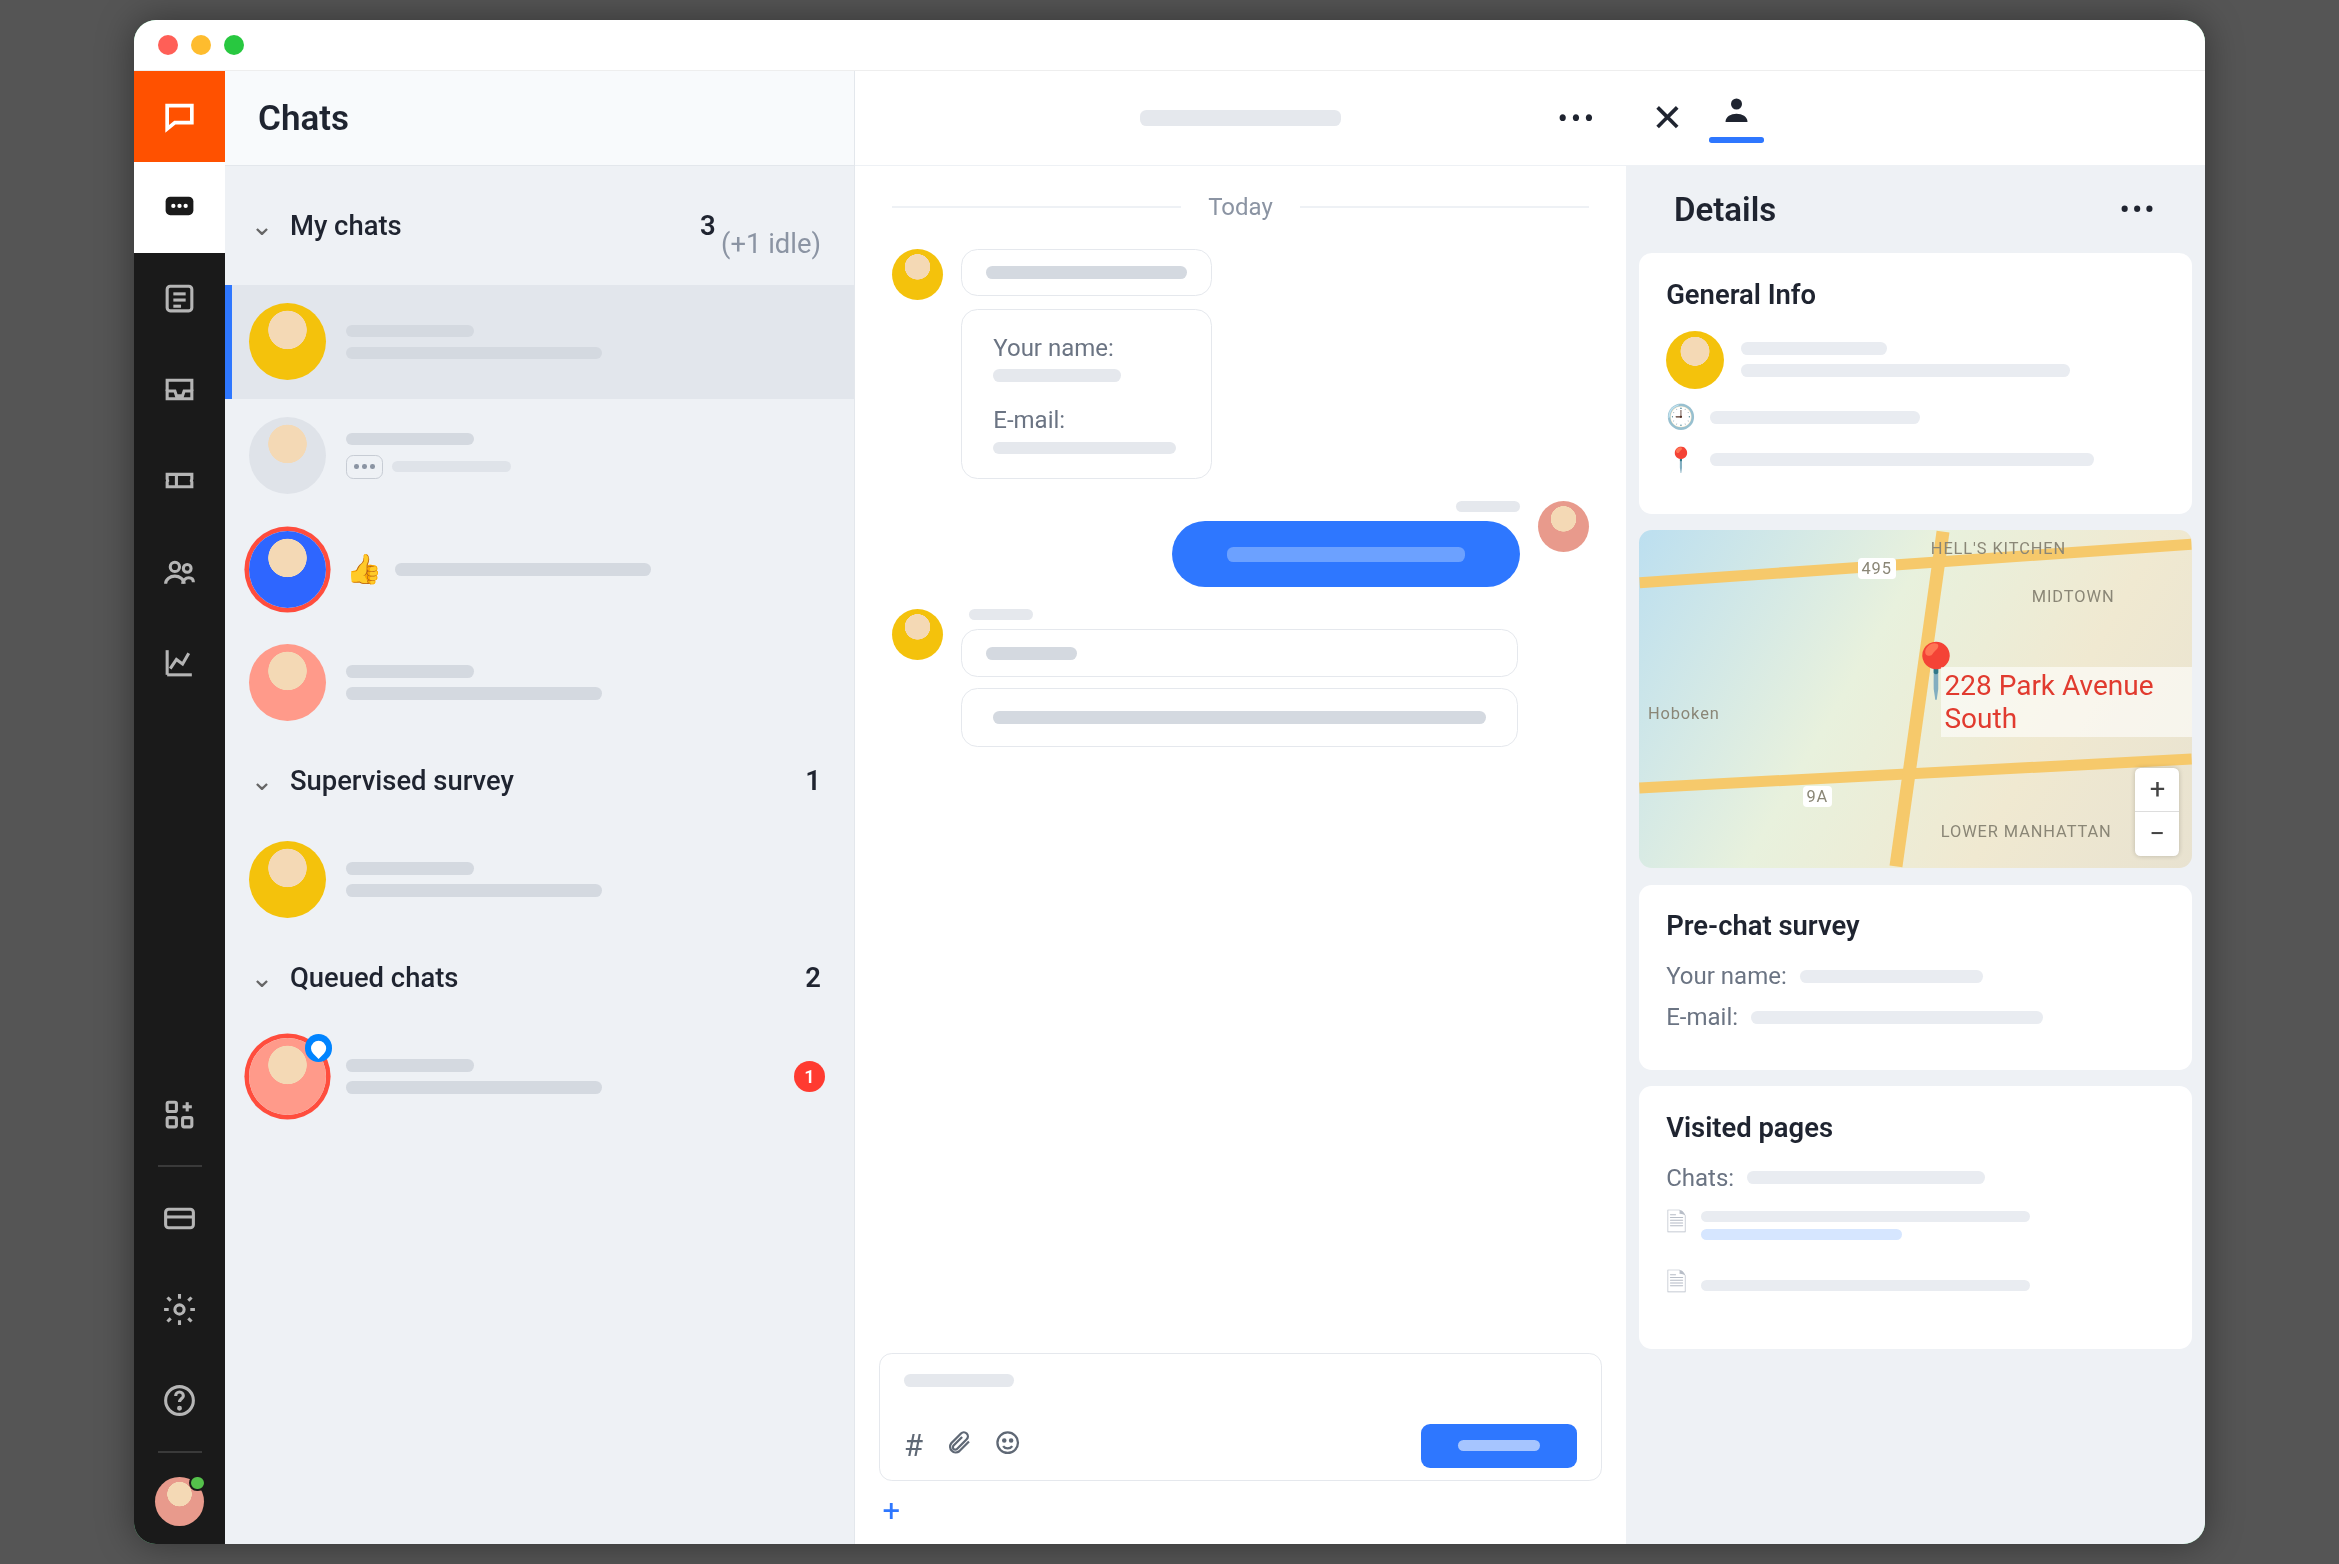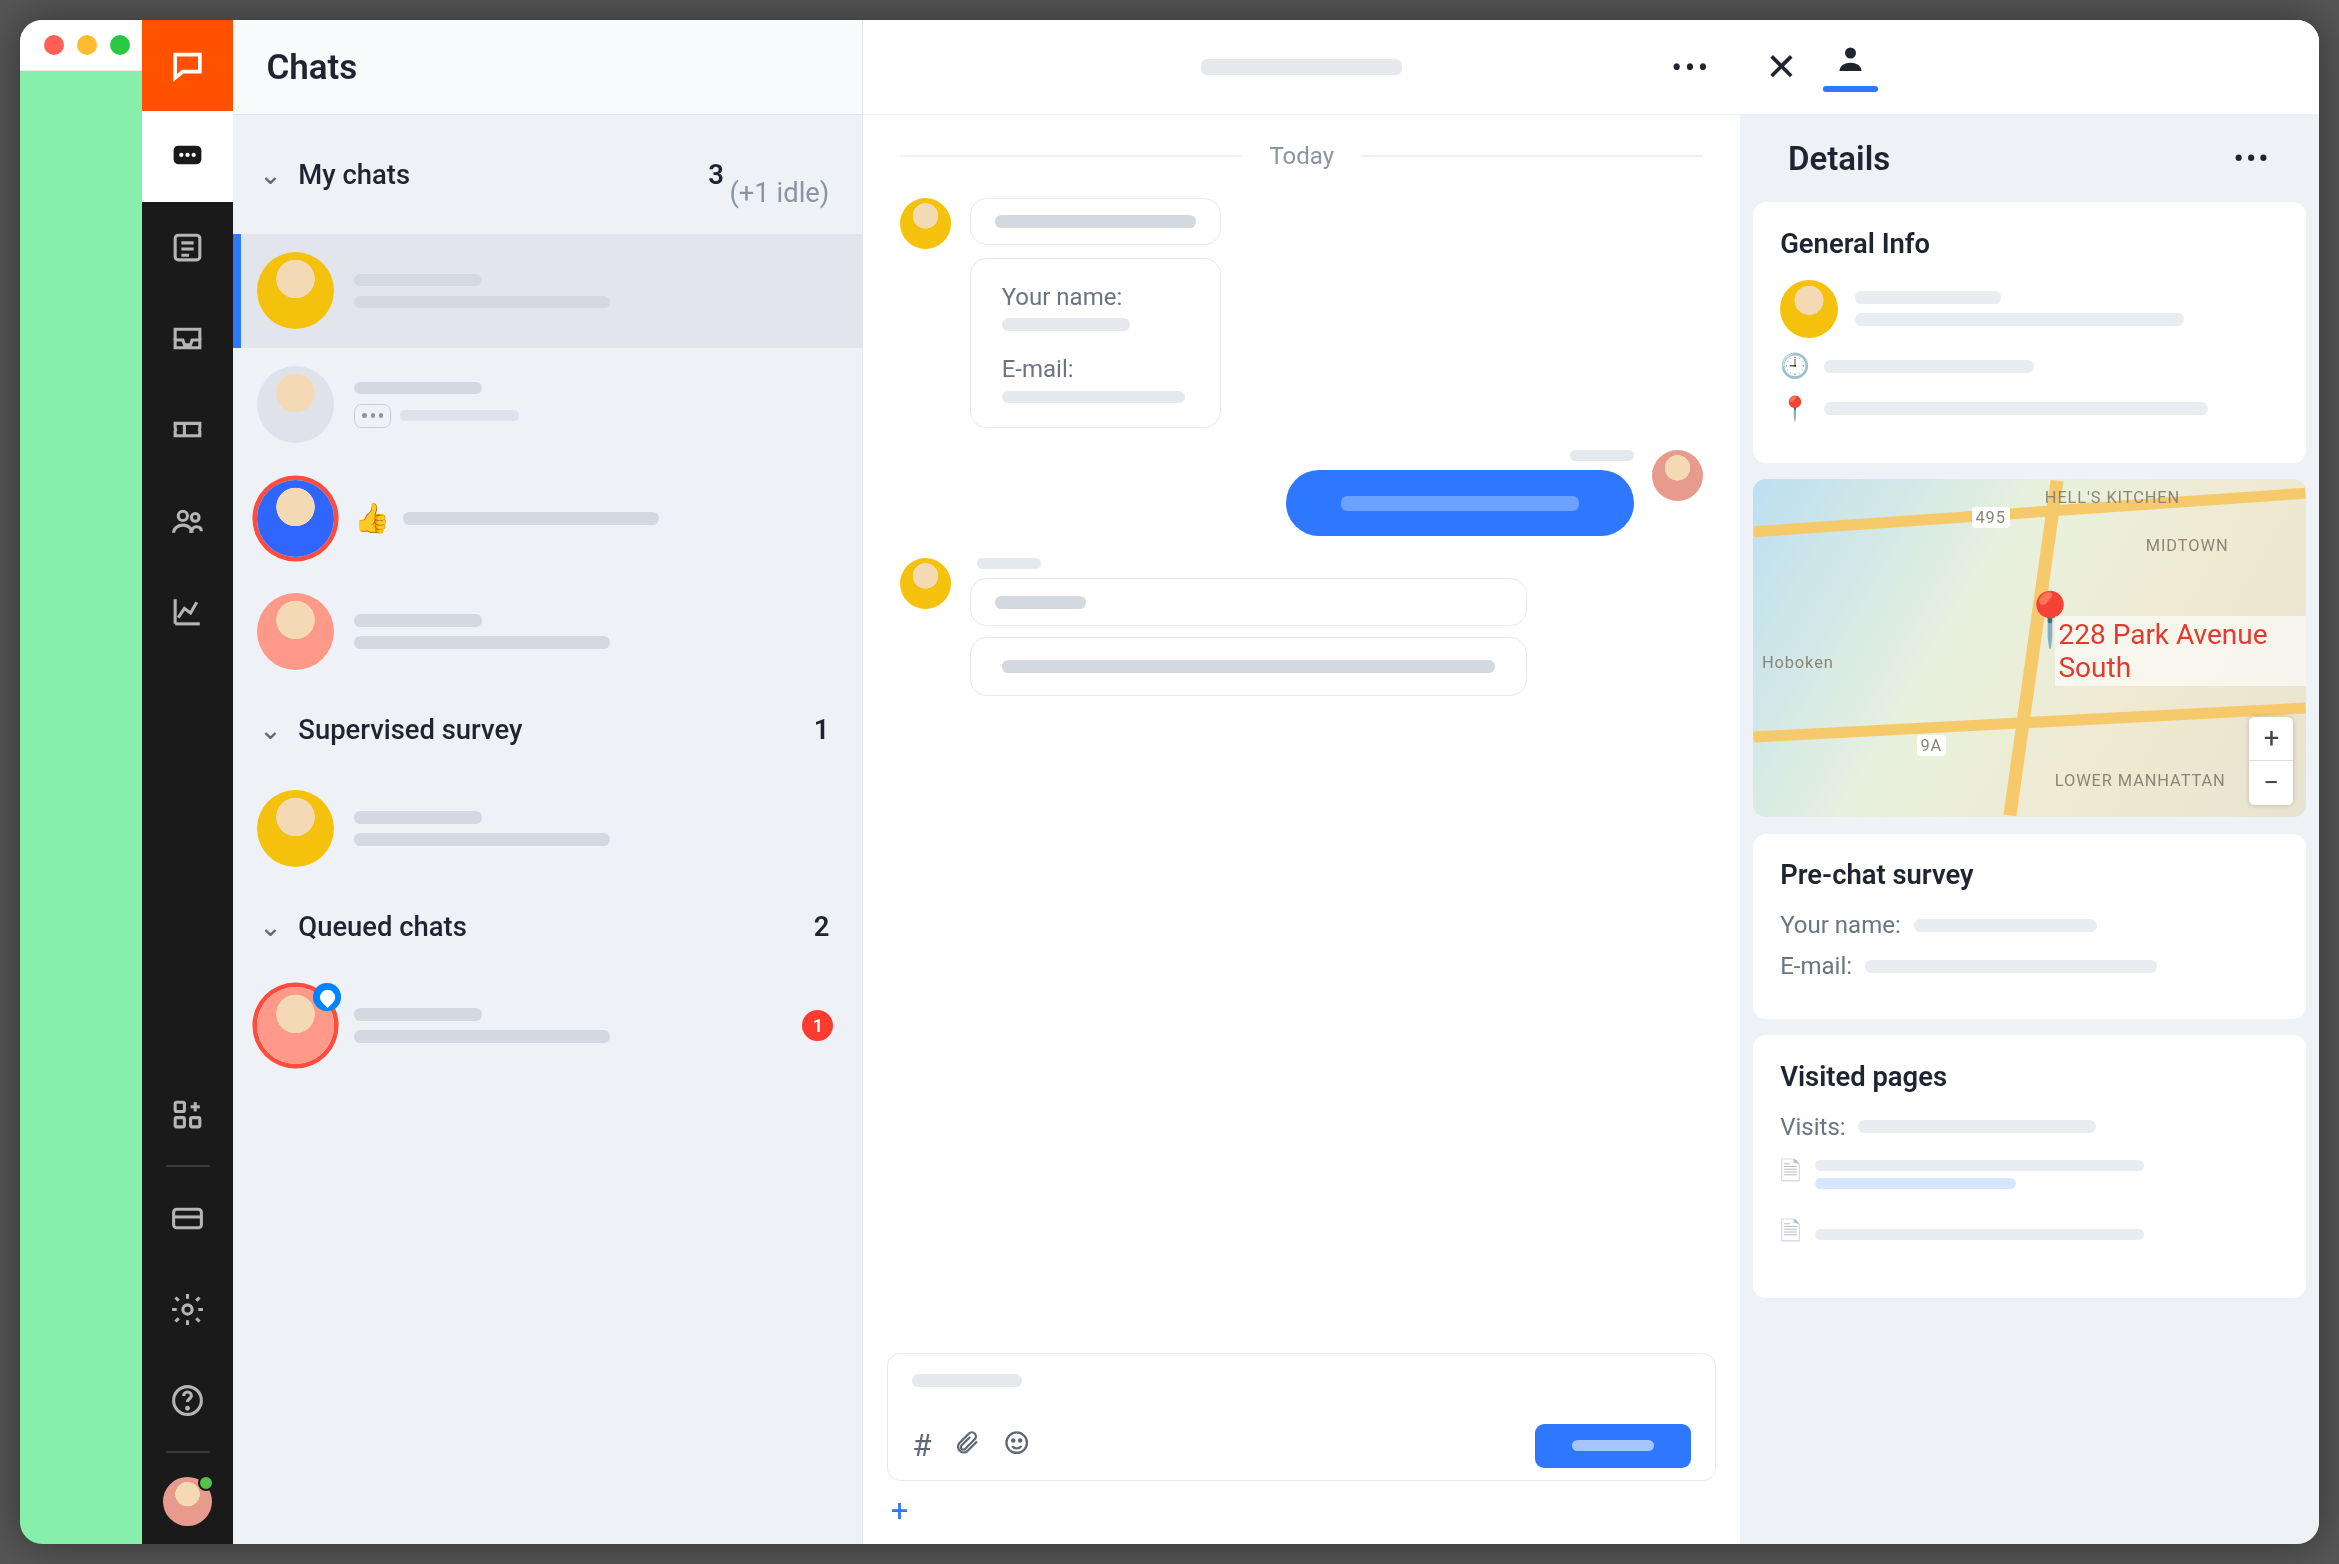--- a/index.html
+++ b/index.html
@@ -3,26 +3,26 @@
 <meta charset="utf-8">
 <style>
   * { box-sizing: border-box; margin: 0; padding: 0; }
   body {
     font-family: -apple-system, BlinkMacSystemFont, "Segoe UI", Roboto, Helvetica, Arial, sans-serif;
     background: #555;
     width: 2339px; height: 1564px;
     display:flex; align-items:center; justify-content:center;
   }
   .window {
-    width: 2299px; height: 1524px;
+    width: 2071px; height: 1524px;
     background: #86efac;
     border-radius: 22px;
     box-shadow: 0 0 37px rgba(0,0,0,.4);
     overflow: hidden;
-    display:flex; flex-direction: row;
+    display:flex; flex-direction: column;
   }
   .titlebar {
     height: 51px; background:#fff; display:flex; align-items:center; padding-left:24px;
     border-bottom:0.9px solid #eee;
   }
   .tl-dot { width:20px; height:20px; border-radius:50%; margin-right:12.8px; }
   .tl-red{background:#ff5f57;} .tl-yellow{background:#febc2e;} .tl-green{background:#28c840;}
   .body { flex:1; display:flex; min-height:0; }
 
   
@@ -436,21 +436,21 @@
           </div>
         <div class="kv">
             <span>E-mail:</span>
             <div class="skel" style="width:292px;height:12.8px;"></div>
           </div>
       </div>
 
       <div class="card">
         <h3>Visited pages</h3>
         <div class="kv">
-            <span>Visits:</span>
+            <span>Chats:</span>
             <div class="skel" style="width:238px;height:12.8px;"></div>
           </div>
         <div class="file-row">
           <span class="fi">🗎</span>
           <div style="display:flex;flex-direction:column;gap:7.3px;">
               <div class="skel" style="width:329px;height:11px;background:#e9ecf1;"></div>
               <div class="skel" style="width:201px;height:11px;background:#d6e6ff;"></div>
             </div>
         </div>
         <div class="file-row">

